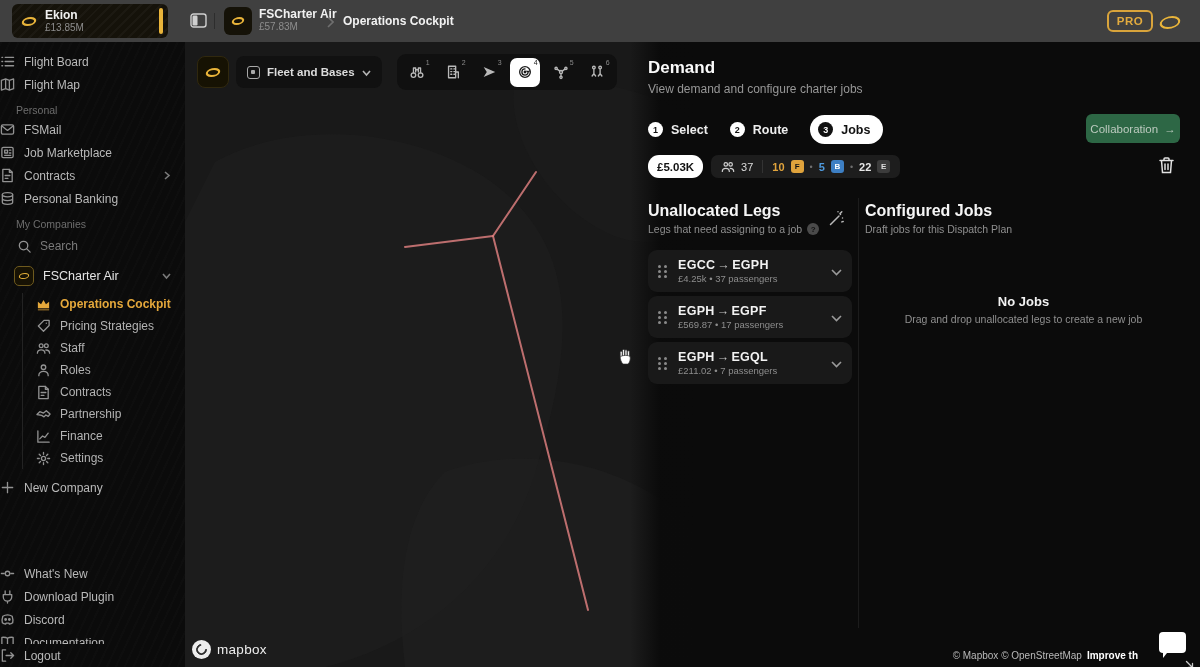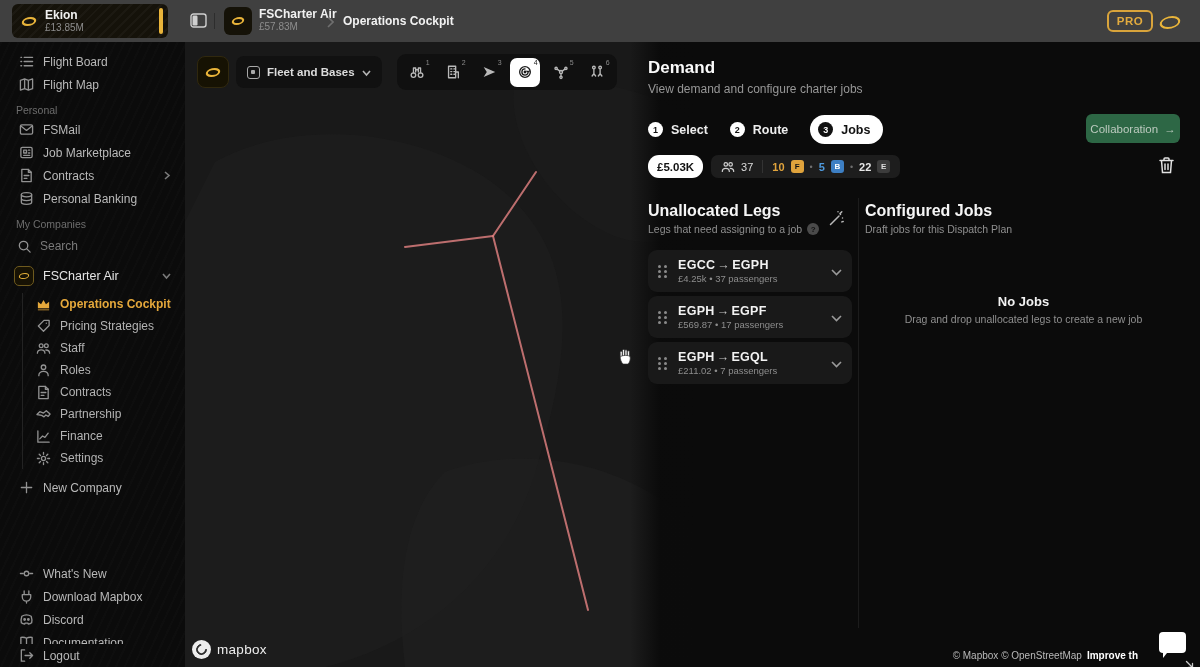--- a/index.html
+++ b/index.html
@@ -32,21 +32,21 @@
   .bsep svg{width:7px;height:12px;stroke:currentColor;fill:none;stroke-width:1.6}
   .crumb{position:absolute;left:343px;top:14px;font-size:12px;font-weight:bold;color:#f2f2f2}
   .pro{position:absolute;left:1107px;top:10px;width:46px;height:22px;border:2px solid #d9a43b;border-radius:6px;
        color:#e2ab3e;font-size:11.5px;font-weight:bold;display:flex;align-items:center;justify-content:center;letter-spacing:.5px;cursor:pointer}
   .applogo{position:absolute;left:1160px;top:16px}
 
   
   .side{position:absolute;left:0;top:42px;width:185px;bottom:0;z-index:25;
         background:repeating-linear-gradient(115deg,rgba(255,255,255,.012) 0 2px,transparent 2px 8px),#0b0b0b;
         display:flex;flex-direction:column;padding-top:8px}
-  .sitem{display:flex;align-items:center;gap:9px;height:23px;padding:0 14px 0 19px;font-size:12px;color:#b9b9b9;cursor:pointer}
+  .sitem{display:flex;align-items:center;gap:9px;height:23px;padding:0 14px 0 0;font-size:12px;color:#b9b9b9;cursor:pointer}
   .sitem .grow{flex:1}
   .slabel{padding:8px 16px 2px;font-size:10.5px;color:#6d6d6d}
   .srch{display:flex;align-items:center;gap:8px;height:24px;padding:0 17px;margin-top:2px}
   .srch input{background:transparent;border:none;outline:none;color:#bdbdbd;font-size:12px;width:120px;font-family:"Liberation Sans",sans-serif}
   .srch input::placeholder{color:#7a7a7a}
   .corow{display:flex;align-items:center;gap:9px;height:28px;padding:0 14px;margin-top:4px;font-size:12.5px;color:#e3e3e3;cursor:pointer}
   .cobox{width:20px;height:20px;border-radius:5px;background:#171204;border:1px solid #6e5a1e;display:flex;align-items:center;justify-content:center}
   .cobox .lens{width:10px;height:6px;border-width:1.5px}
   .submenu{margin:3px 0 0 22px;border-left:1px solid #232323;padding-left:0}
   .subitem{display:flex;align-items:center;gap:9px;height:22px;padding-left:13px;font-size:12px;color:#b3b3b3;cursor:pointer}
@@ -342,21 +342,21 @@
         </svg>
       </span>
     <span>What's New</span>
   </div>
   <div class="sitem">
     <span class="ic">
         <svg viewBox="0 0 16 16">
           <path d="M5.5 2v4M10.5 2v4M3.5 6h9v2.5a4.5 4.5 0 0 1-9 0zM8 13v2"></path>
         </svg>
       </span>
-    <span>Download Mapbox</span>
+    <span>Download Plugin</span>
   </div>
   <div class="sitem">
     <span class="ic">
         <svg viewBox="0 0 16 16">
           <path d="M3 4.5C4.5 3.5 6 3 8 3s3.5.5 5 1.5c.8 2.5 1 5 .5 7-1 .9-2.2 1.4-3.5 1.5l-.5-1.2h-3L6 13c-1.3-.1-2.5-.6-3.5-1.5-.5-2-.3-4.5.5-7z"></path>
           <circle cx="6" cy="8" r=".8"></circle>
           <circle cx="10" cy="8" r=".8"></circle>
         </svg>
       </span>
     <span>Discord</span>

